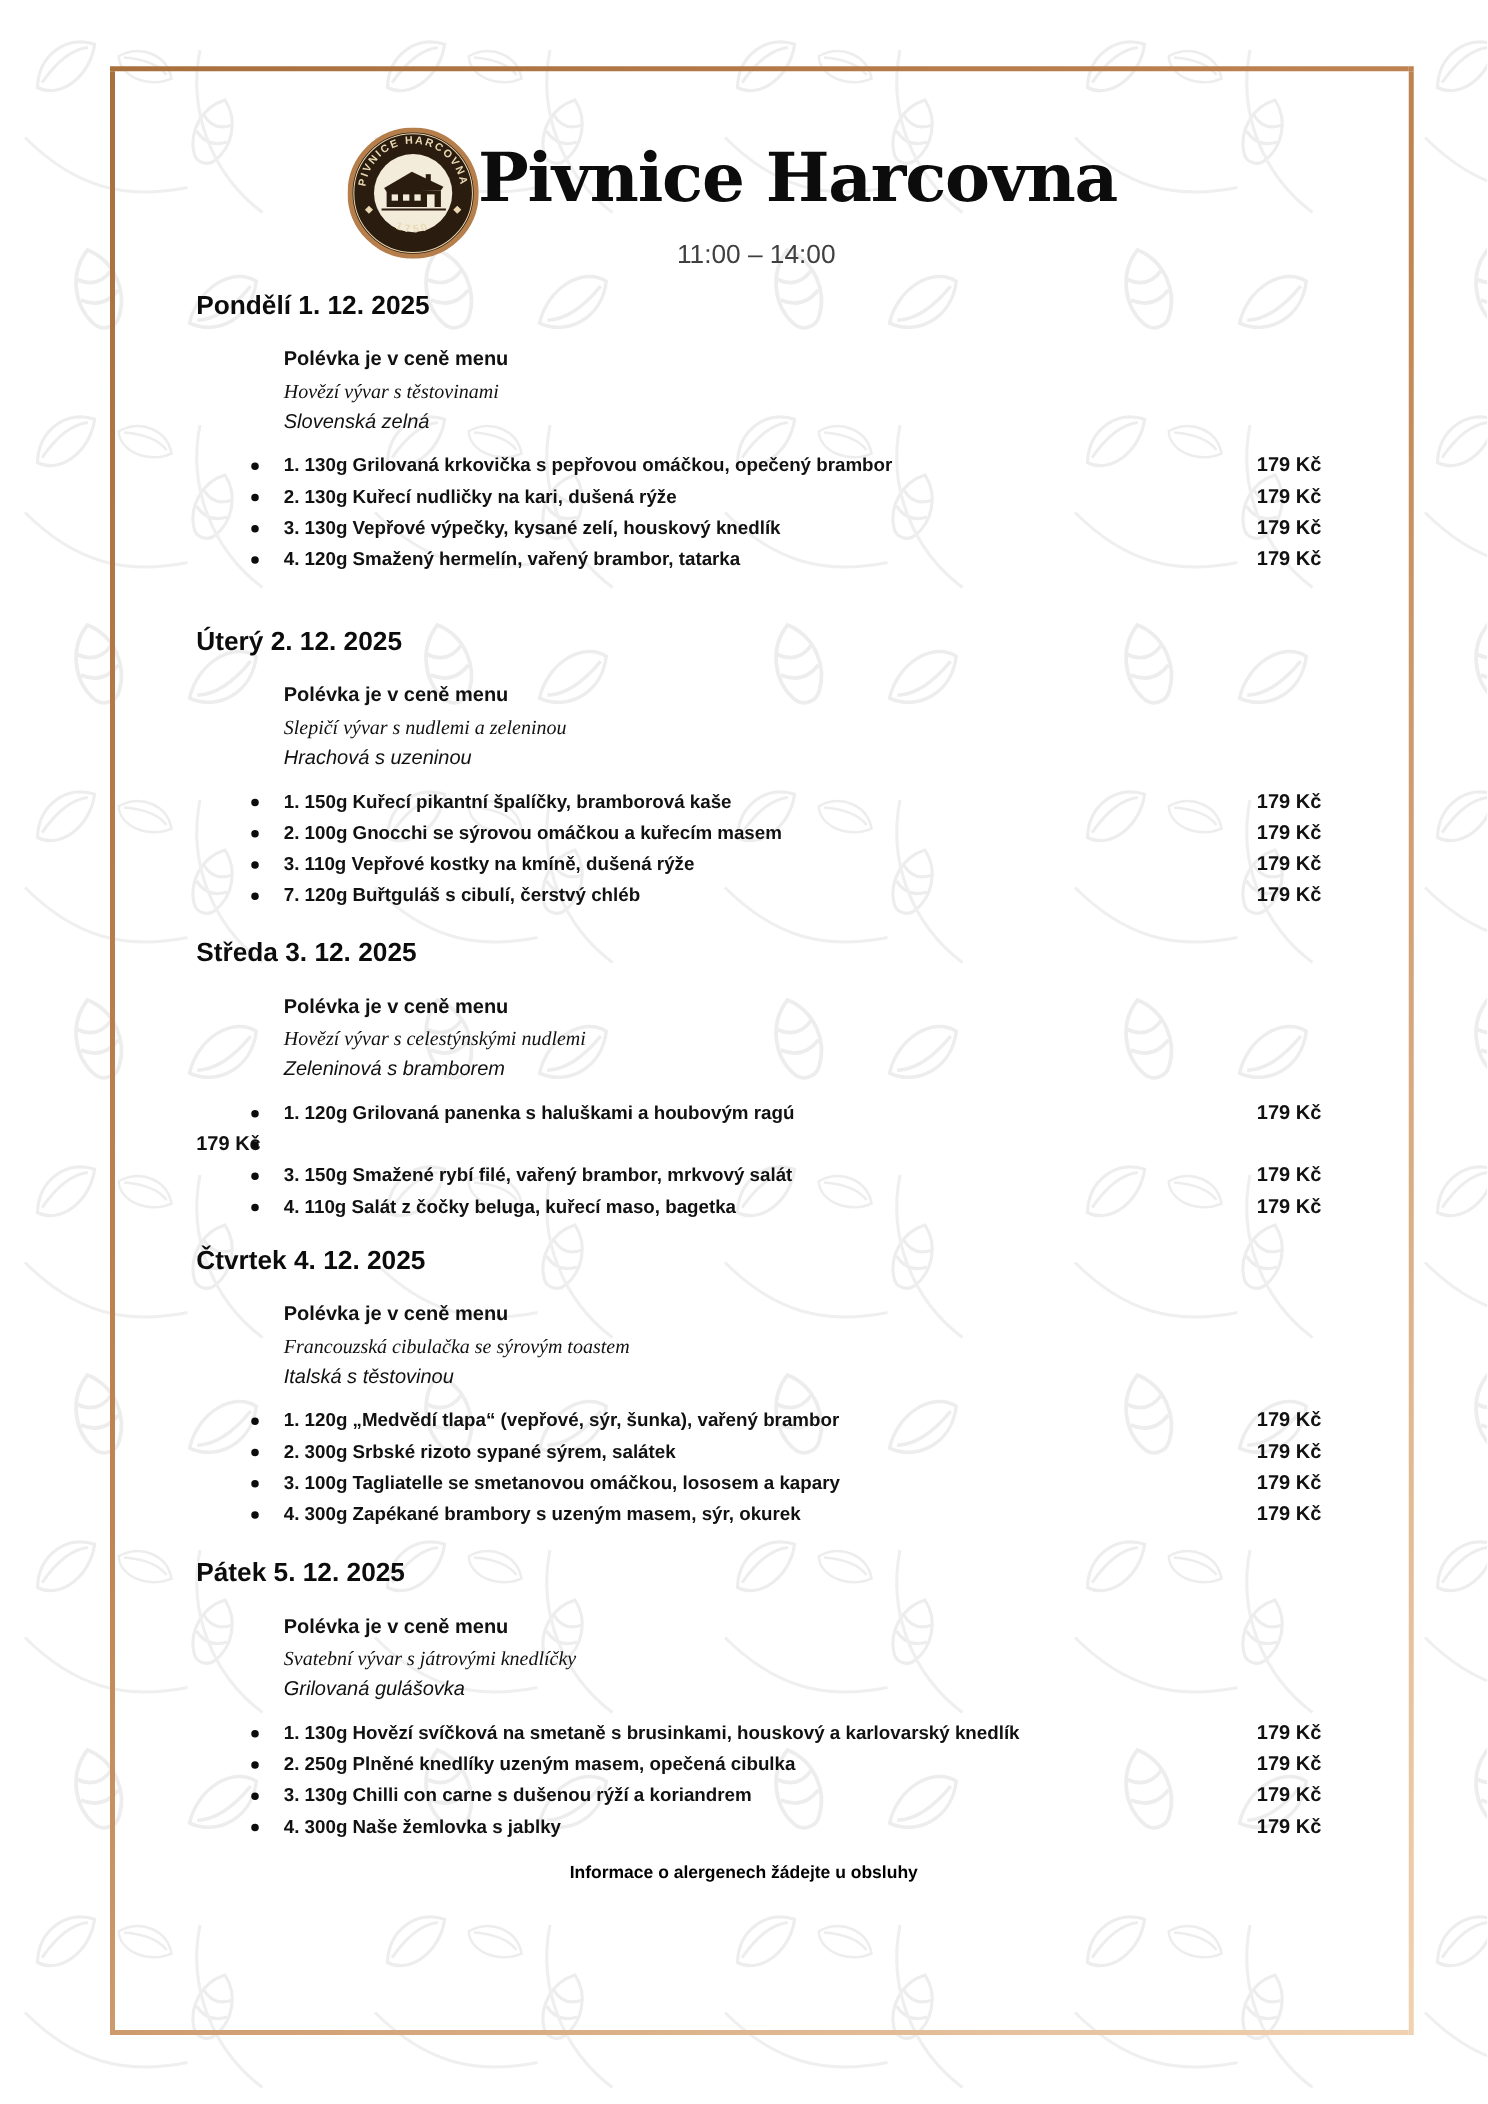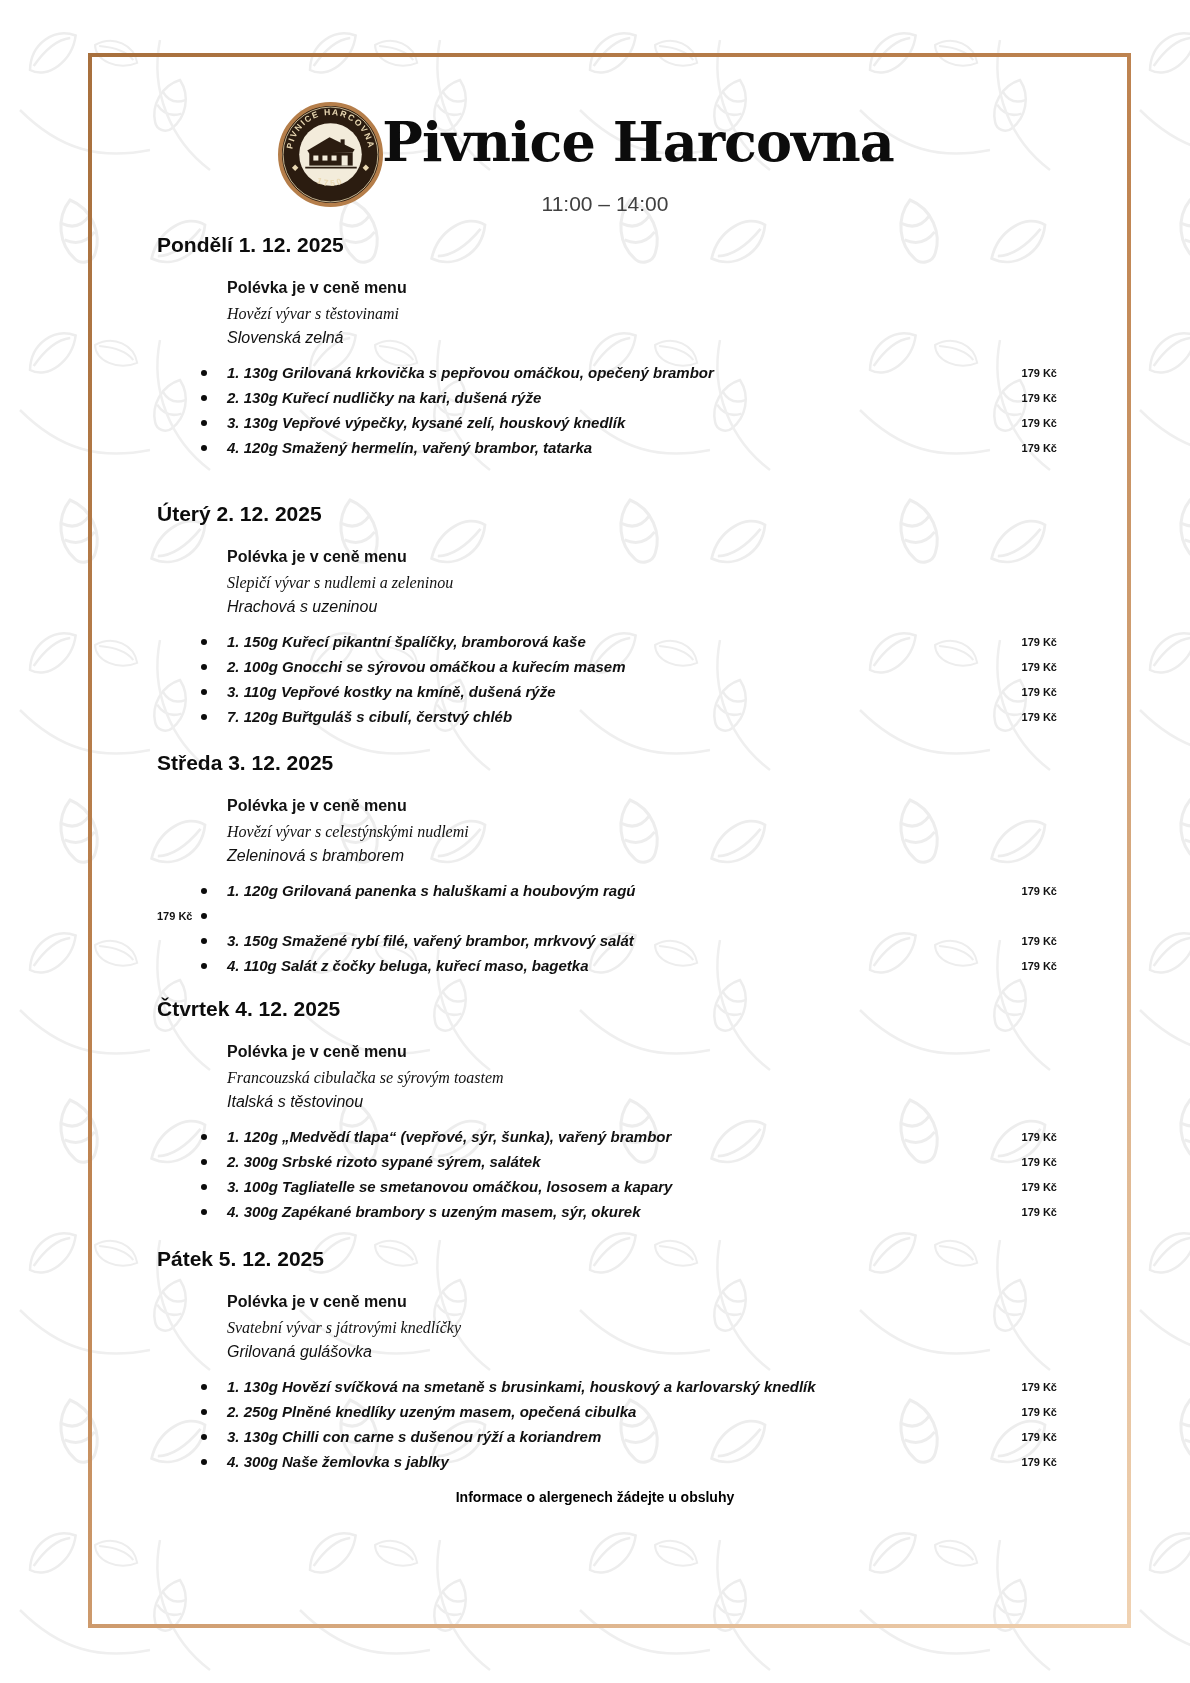--- a/index.html
+++ b/index.html
@@ -29,22 +29,22 @@
   .day-title{position:absolute;left:0;top:0;margin:0;font-size:21px;font-weight:700;white-space:nowrap;color:#0c0c0c;}
   .soup-note{position:absolute;left:70px;top:46px;font-size:16px;font-weight:700;white-space:nowrap;}
   .soup{position:absolute;left:70px;font-size:16px;font-style:italic;white-space:nowrap;}
   .soup-0{top:72px;font-family:Liberation Serif, serif;} .soup-1{top:96px;}
   .items{position:absolute;left:0;top:127px;right:0;}
   .menu-item{position:relative;height:25px;display:flex;align-items:center;}
   .bullet{
     position:absolute;left:44px;top:50%;width:6px;height:6px;margin-top:-3px;
     background:#0c0c0c;border-radius:50%;
   }
-  .dish{flex:1 1 auto;padding-left:70px;font-size:15px;font-weight:700;white-space:nowrap;overflow:hidden;font-style:italic;}
-  .price{flex:0 0 auto;font-size:11px;font-weight:700;white-space:nowrap;text-align:right;}
+  .dish{flex:1 1 auto;padding-left:70px;font-size:15px;font-weight:700;white-space:nowrap;overflow:hidden;}
+  .price{flex:0 0 auto;font-size:16px;font-weight:700;white-space:nowrap;text-align:right;}
   .allergen{
     position:absolute;left:0;top:1489px;width:1190px;text-align:center;
     font-size:14px;font-weight:700;color:#000000;
   }
 </style>
 </head>
 <body>
 
 <div class="page">
 

